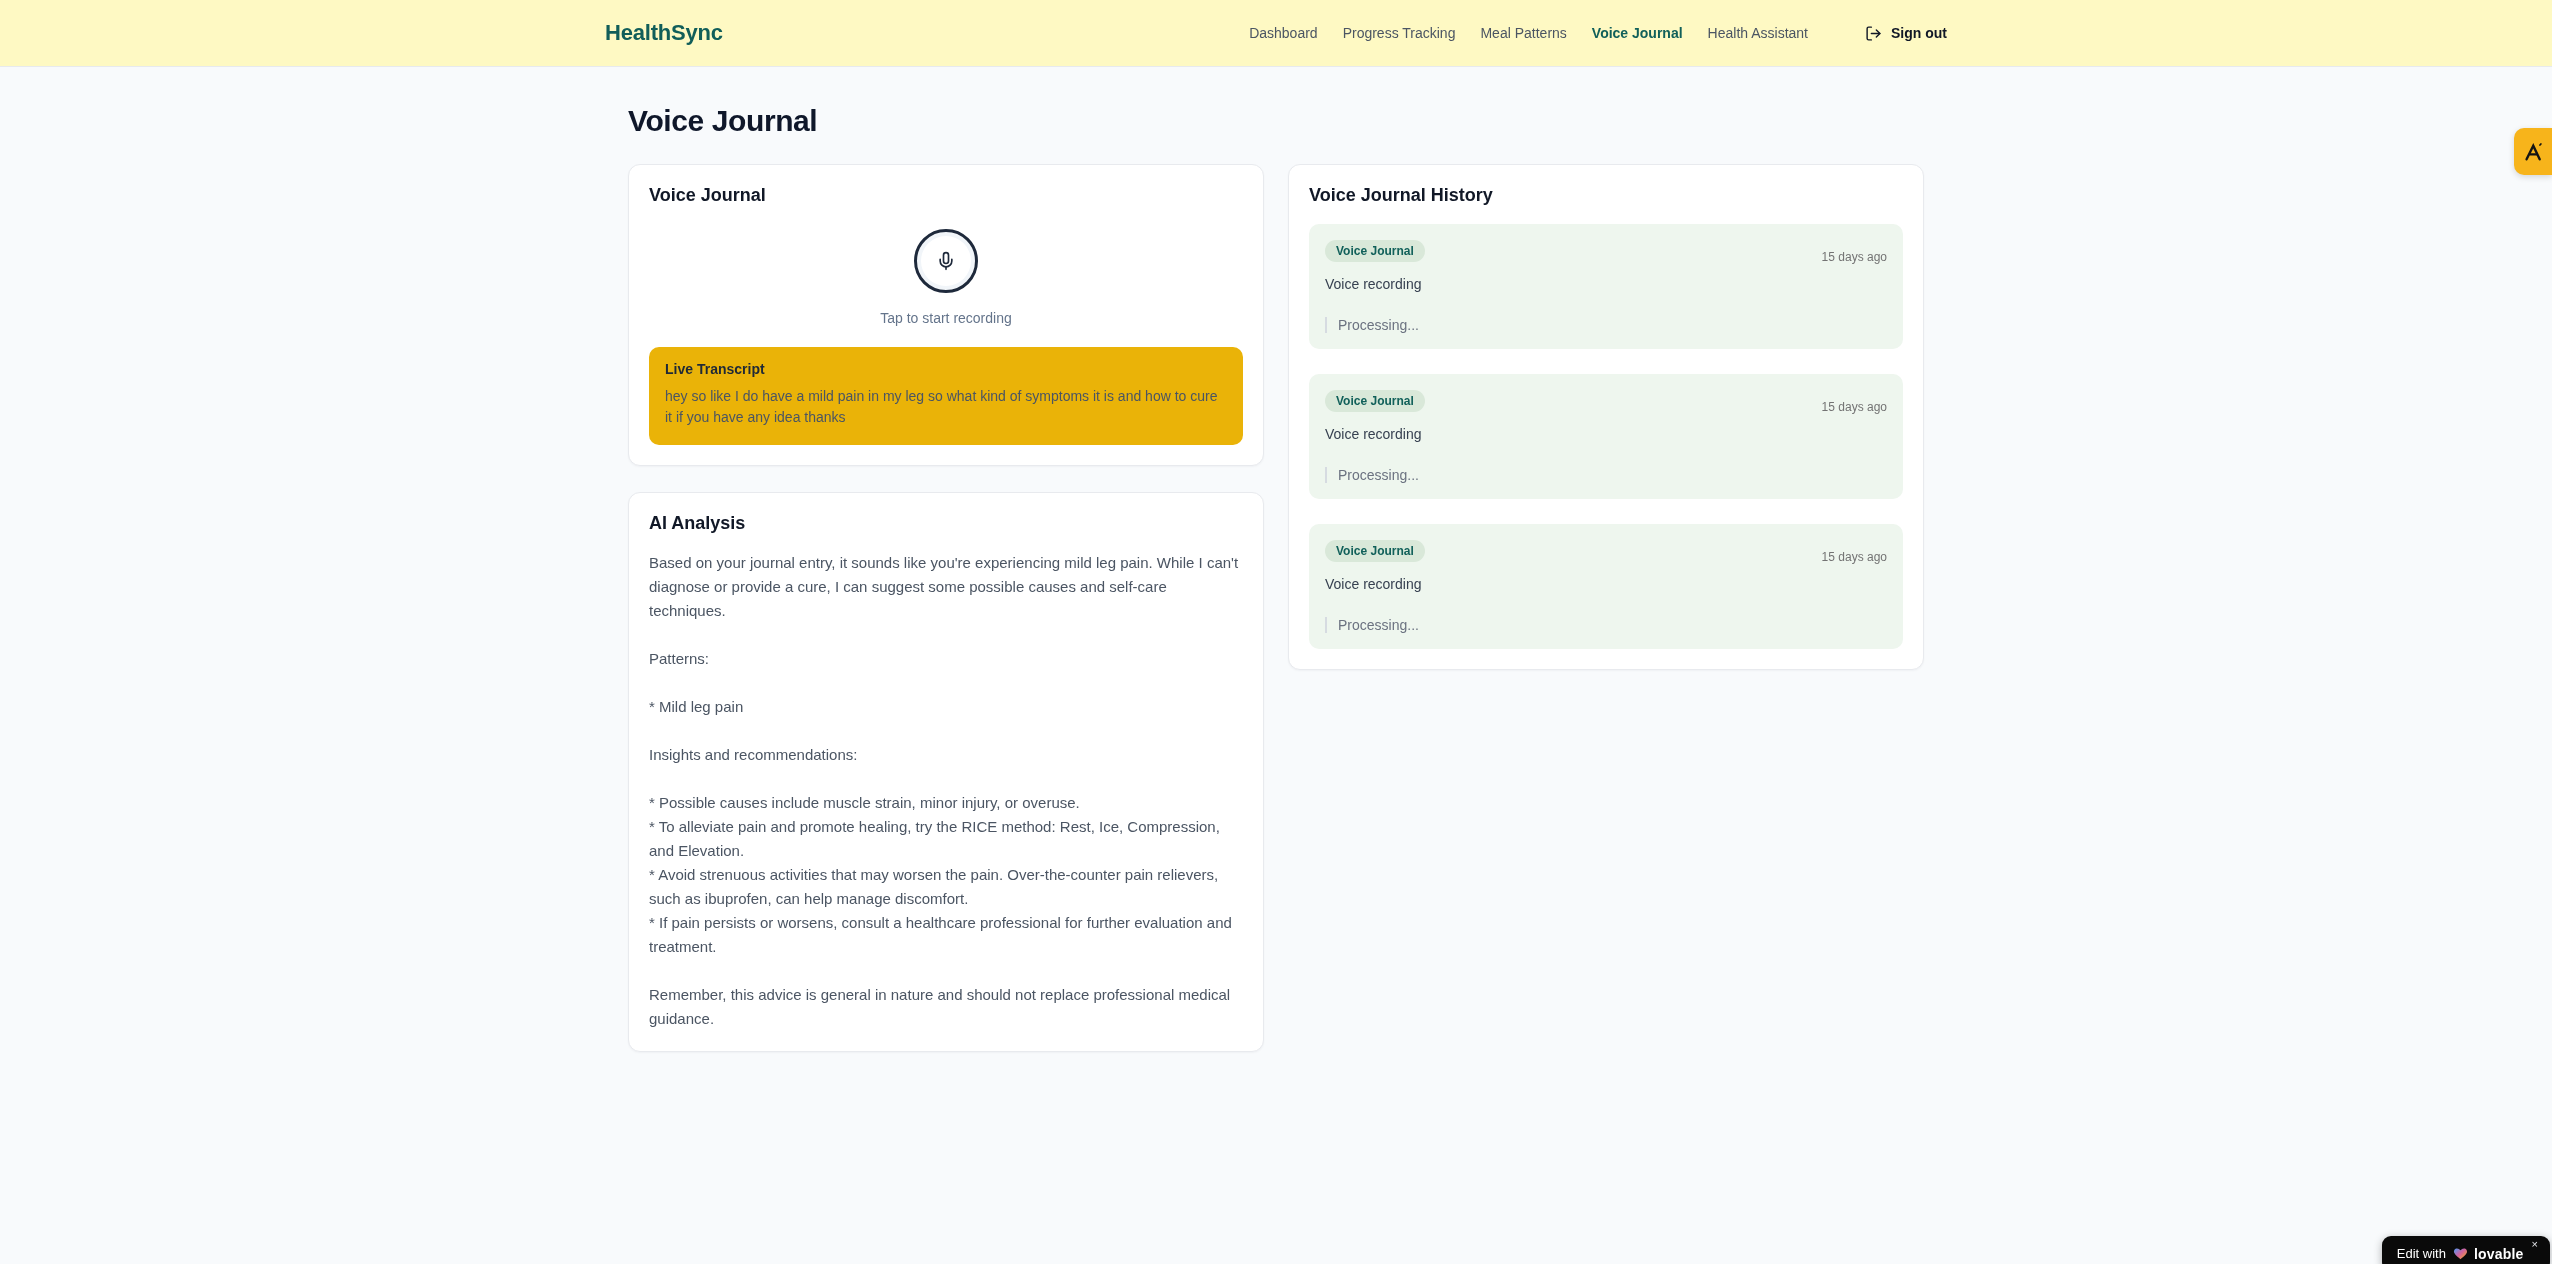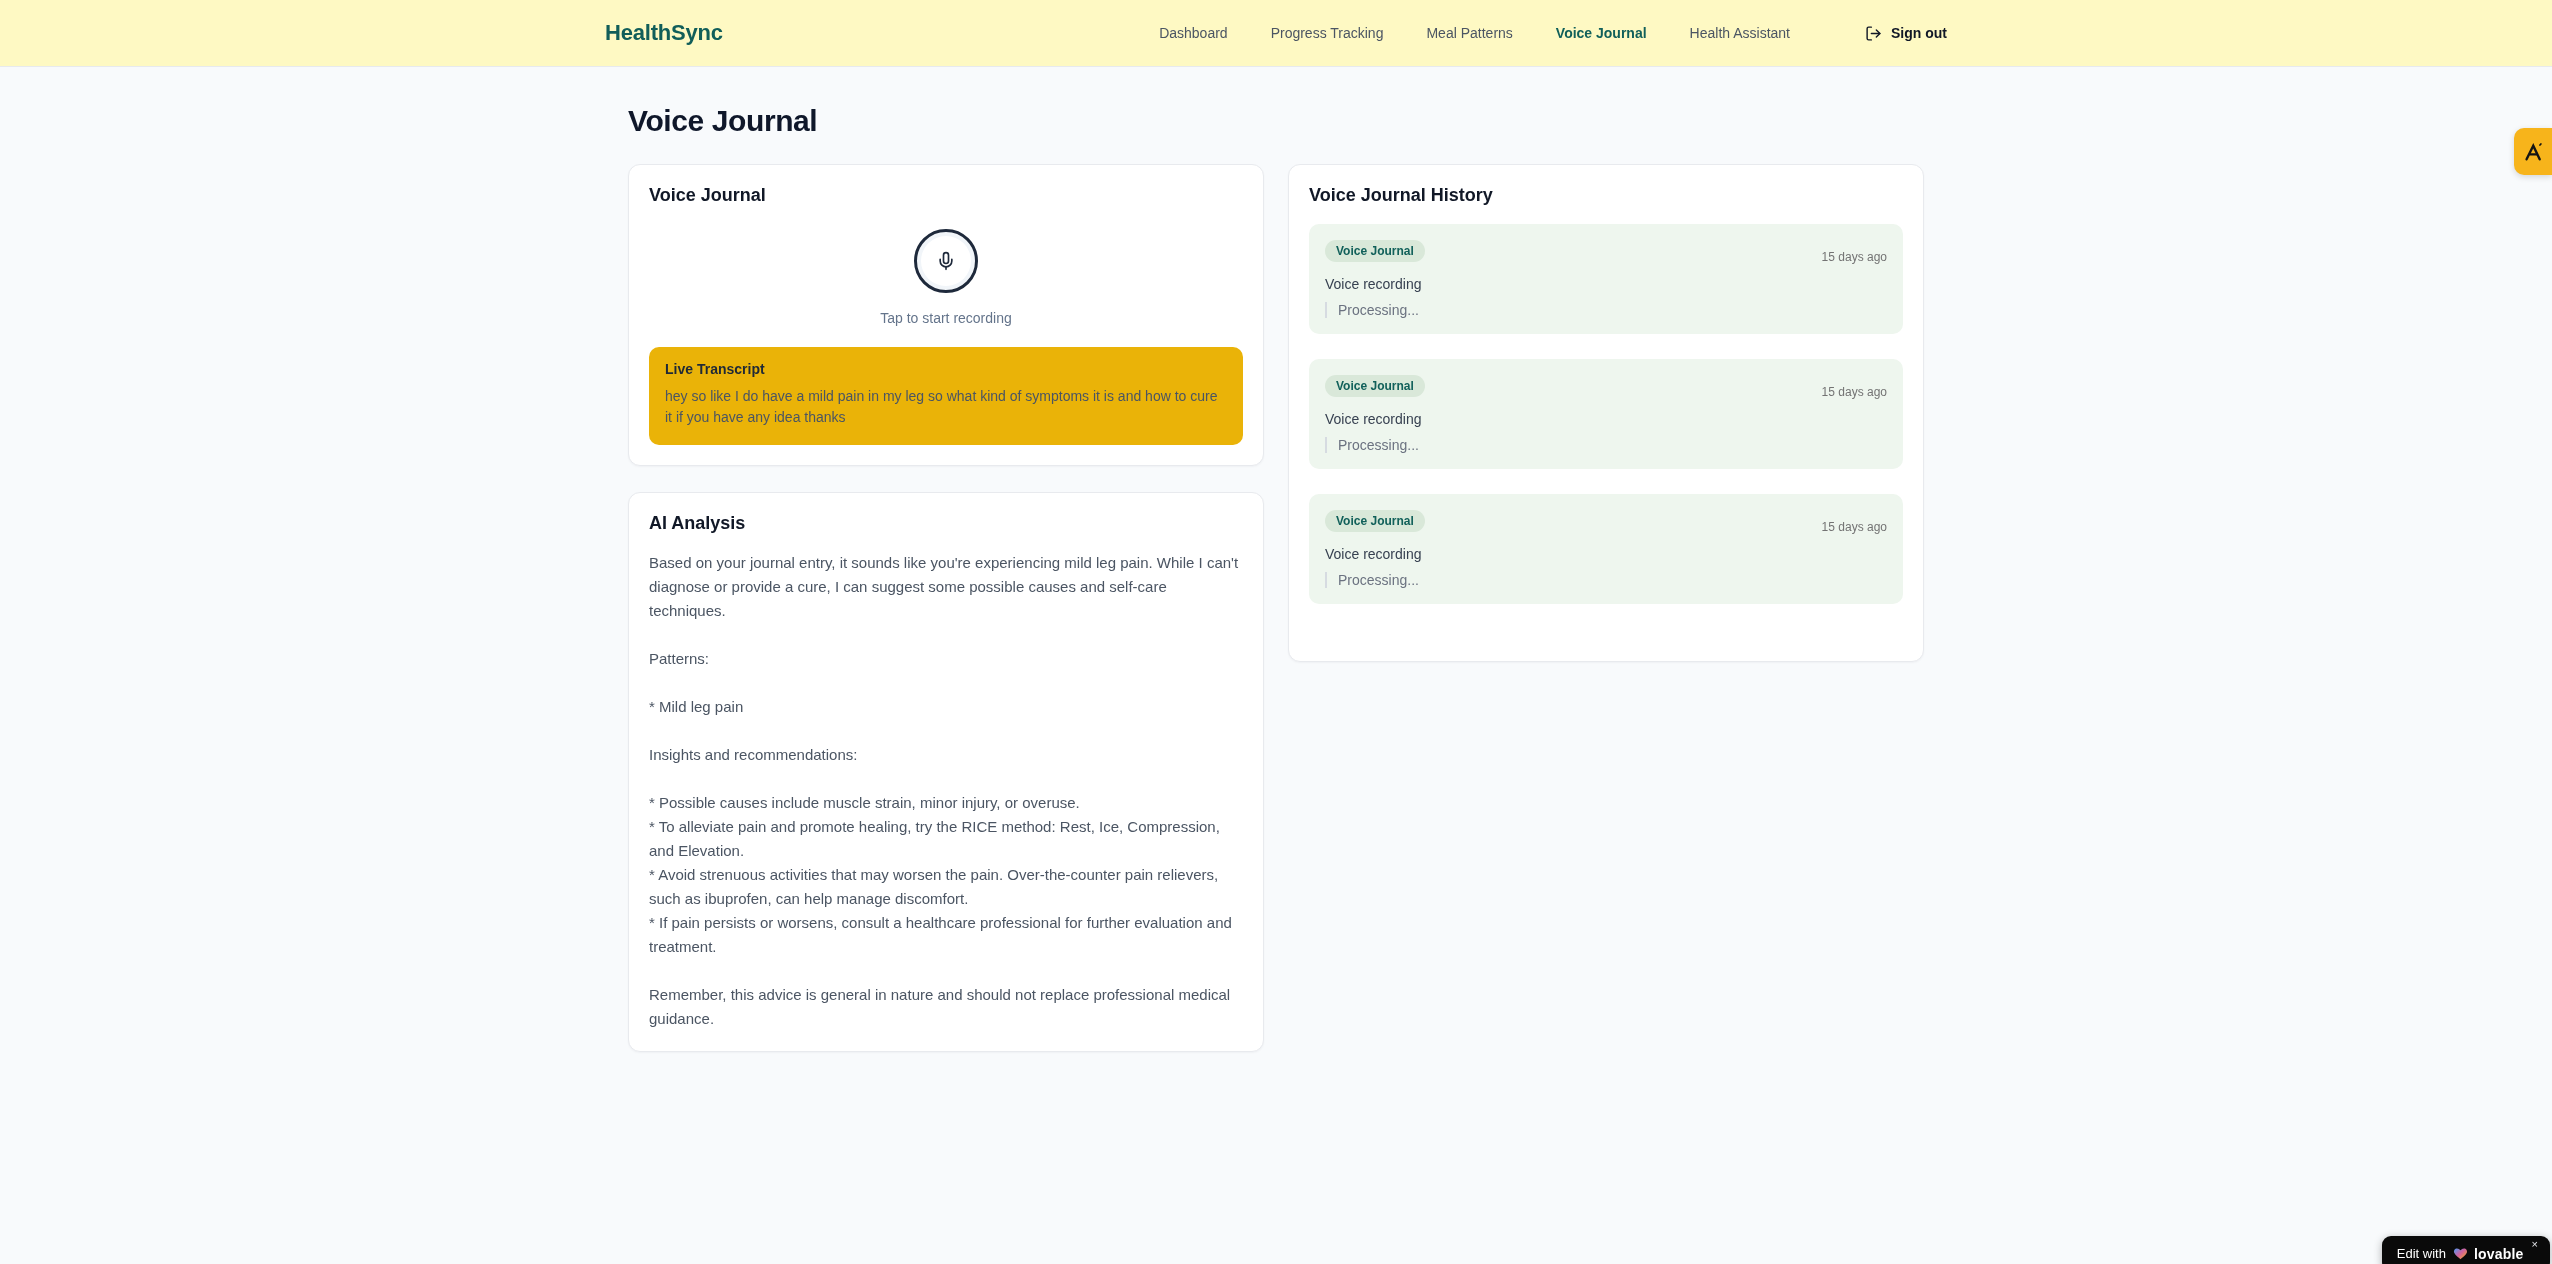--- a/index.html
+++ b/index.html
@@ -15,21 +15,21 @@
     background:#fef9c3;
     border-bottom:1px solid #e7eaee;
     height:67px;
   }
   .header-inner {
     width:1342px; height:100%;
     margin:0 auto;
     display:flex; align-items:center; justify-content:space-between;
   }
   .logo { font-size:22px; font-weight:bold; color:#115e59; letter-spacing:-0.2px; cursor:pointer; }
-  .nav { display:flex; align-items:center; gap:43px; }
+  .nav { display:flex; align-items:center; gap:25px; }
   .nav a {
     font-size:14px; color:#4b5563; text-decoration:none; font-weight:500;
     cursor:pointer; white-space:nowrap;
   }
   .nav a.active { color:#11605a; font-weight:600; }
   .signout {
     display:flex; align-items:center; gap:9px; margin-left:32px;
     font-size:14px; font-weight:600; color:#111827; cursor:pointer;
   }
   .signout svg { width:17px; height:17px; stroke:#111827; }
@@ -83,21 +83,21 @@
   }
   .entry-row1 { display:flex; align-items:center; justify-content:space-between; }
   .entry-badge {
     background:#d9e8d9; color:#11605a;
     font-size:12px; font-weight:600;
     padding:4px 11px; border-radius:999px;
   }
   .entry-time { font-size:12px; color:#737373;margin-top:12px; }
   .entry-label { margin-top:12px; font-size:14px; color:#374151; }
   .entry-status {
-    margin-top:10px;
+    margin-top:25px;
     border-left:2px solid #d6dbe1;
     padding-left:11px;
     font-size:14px; color:#6b7280;
   }
   
   .side-tab {
     position:absolute; right:0; top:128px;
     width:38px; height:47px;
     background:#f7b41b;
     border-radius:10px 0 0 10px;

